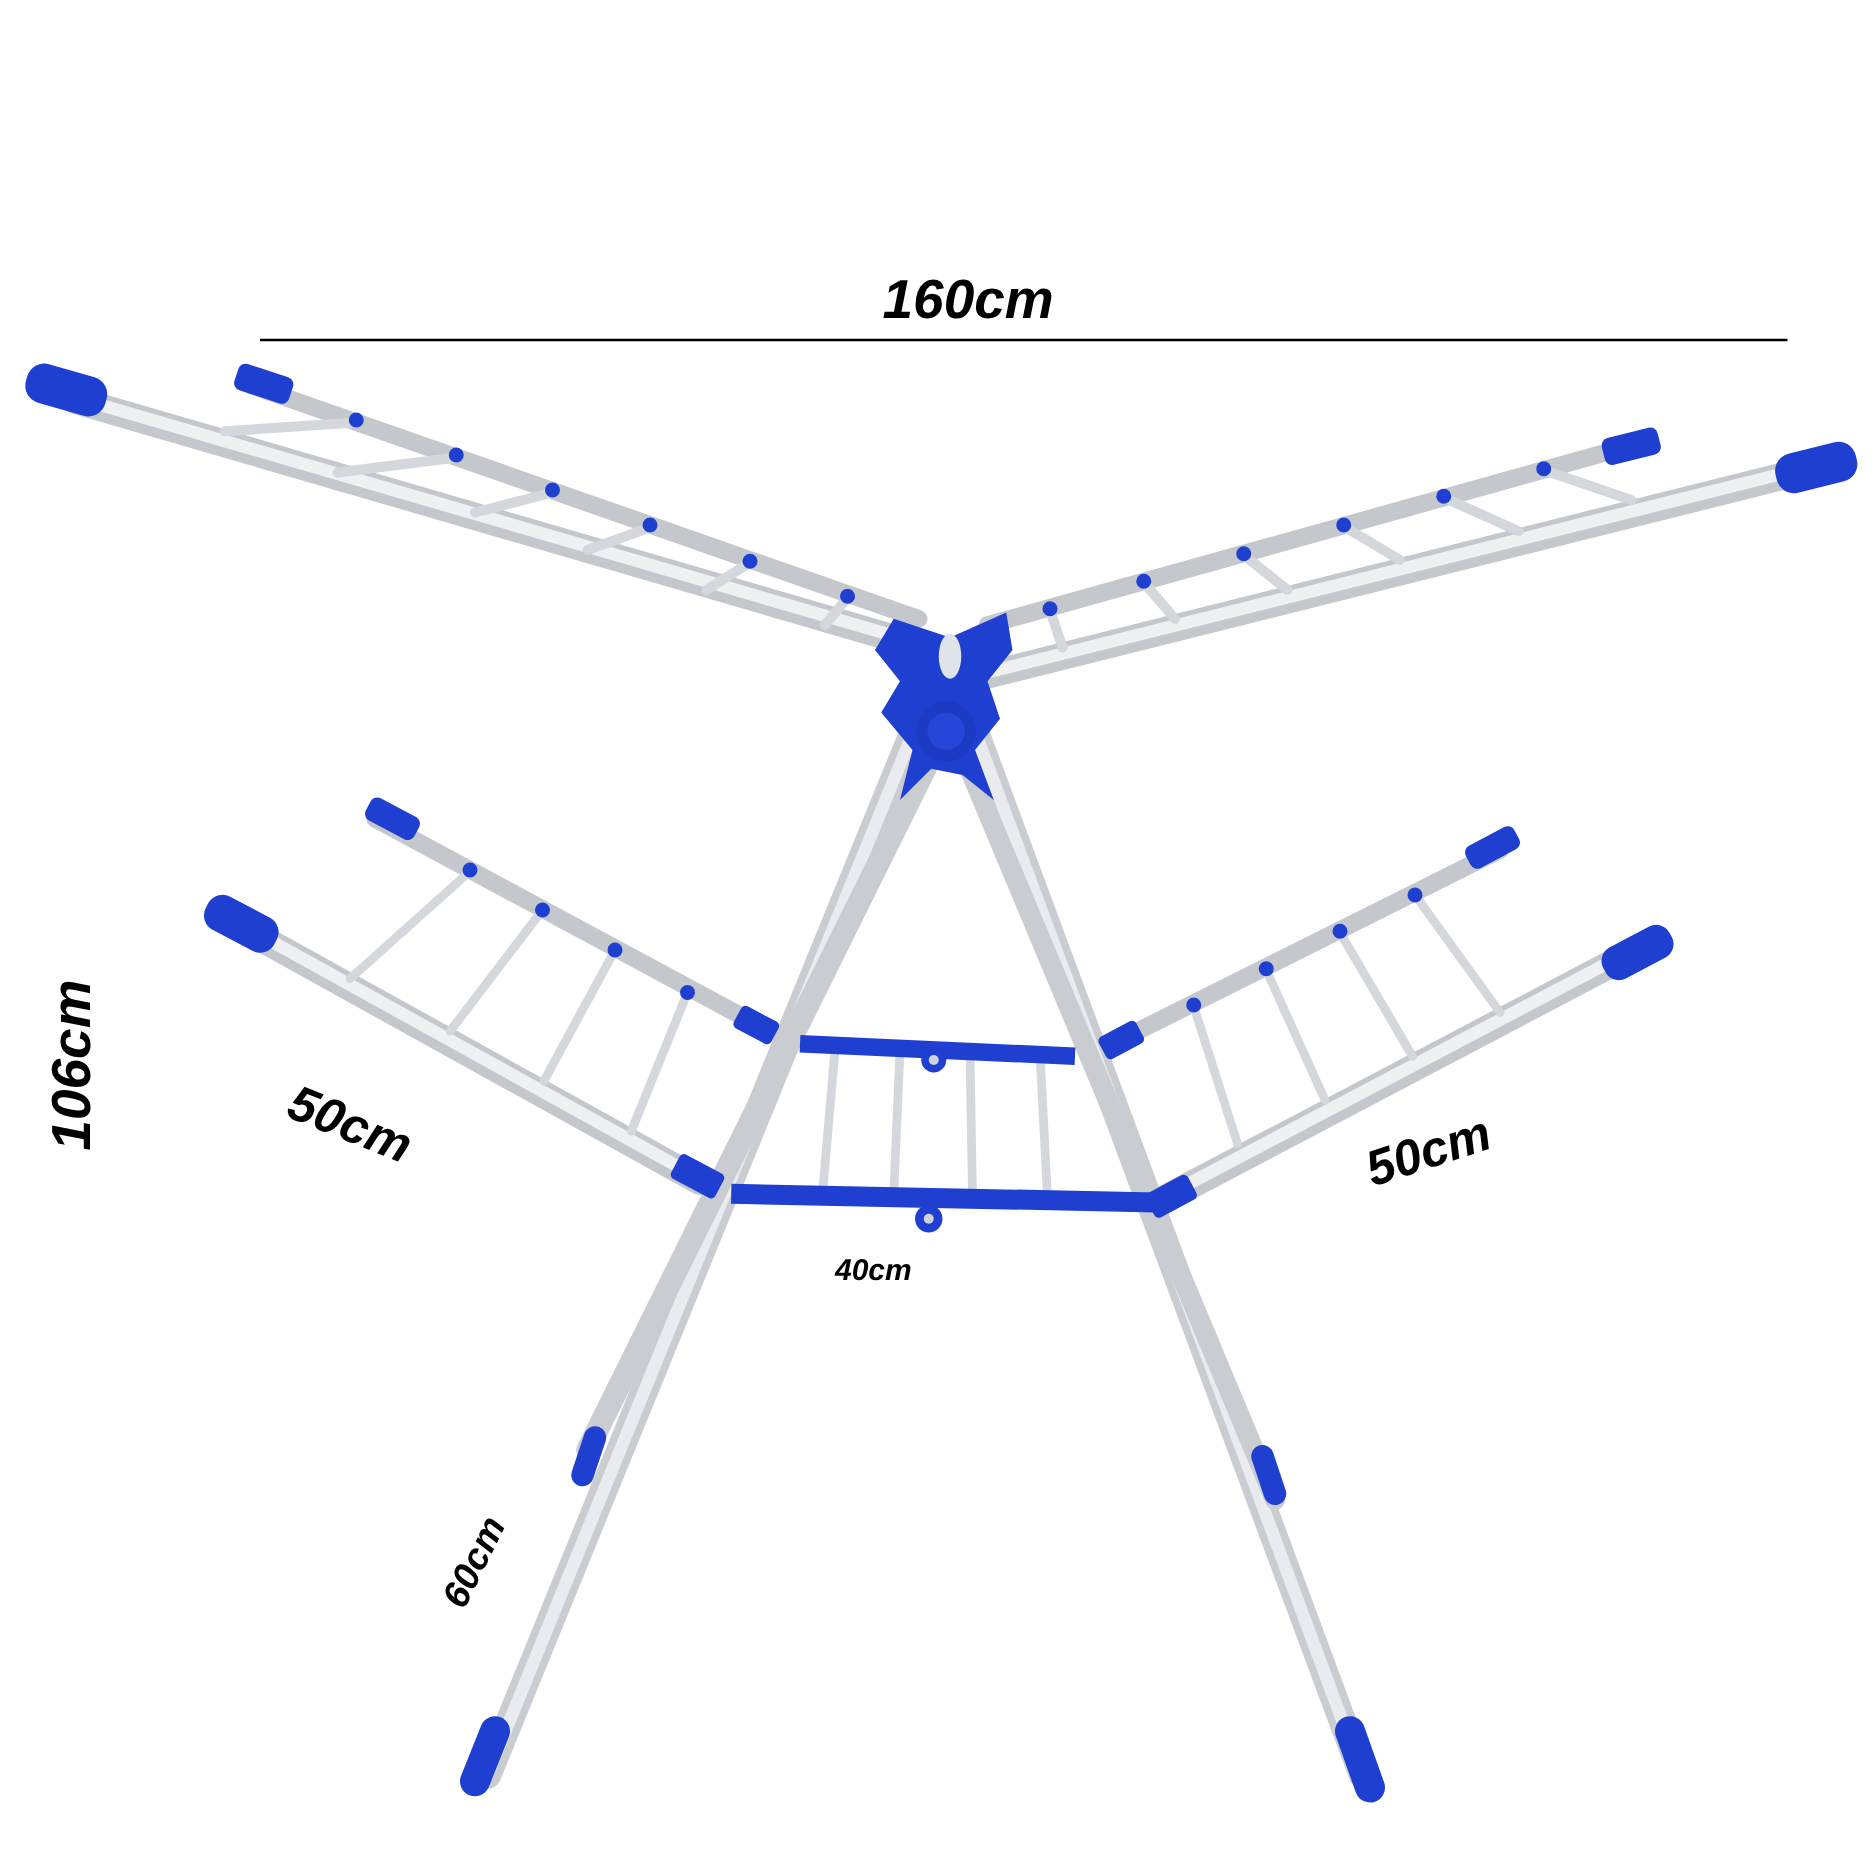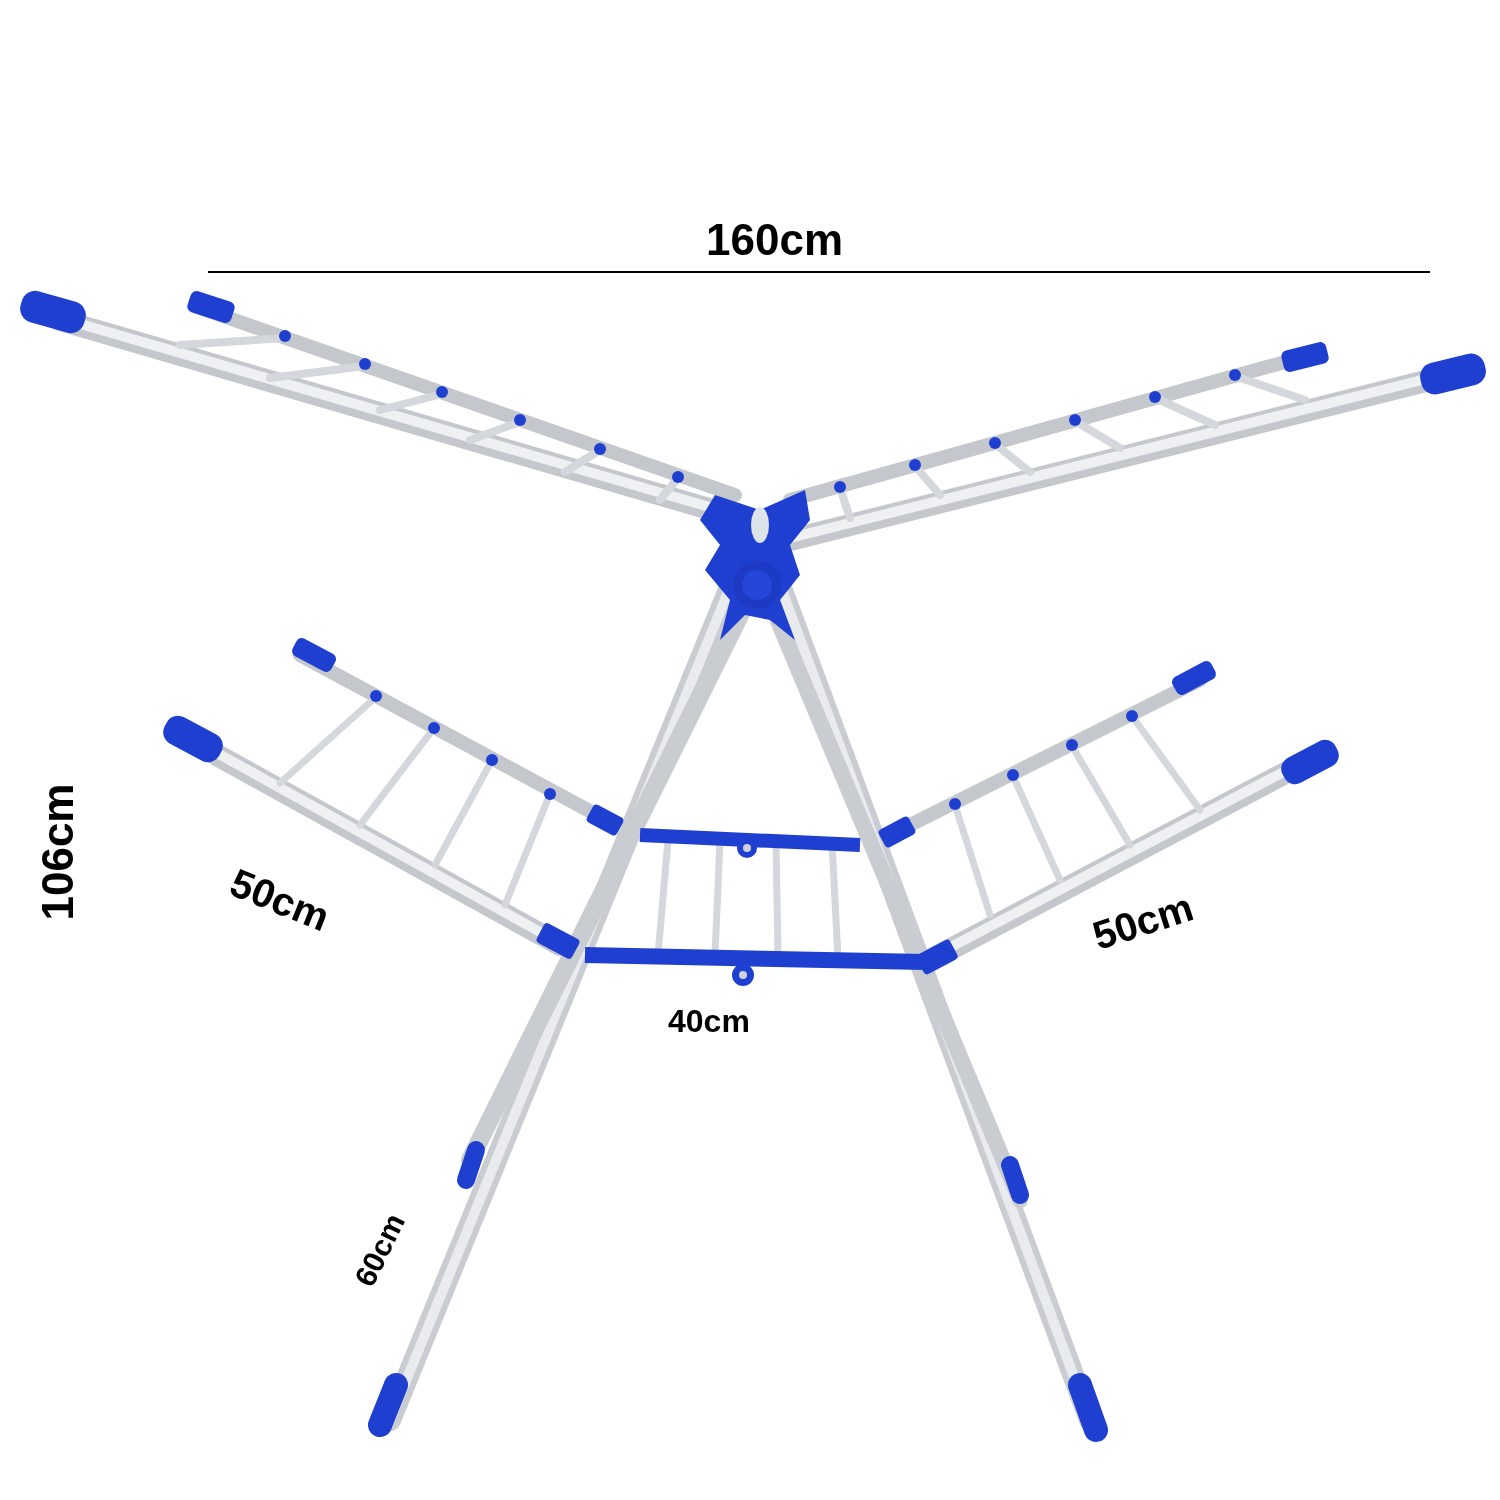--- a/index.html
+++ b/index.html
@@ -1,18 +1,18 @@
 <!DOCTYPE html>
 <html><head>
 <meta charset="utf-8">
 <style>
   html, body { margin: 0; padding: 0; background: #ffffff; }
   body { width: 1500px; height: 1500px; position: relative; overflow: hidden;
          font-family: "Liberation Sans", "DejaVu Sans", sans-serif; }
-  #stage { position: absolute; left: 0; top: 0; width: 1436px; height: 1500px; }
+  #stage { position: absolute; left: 0; top: 0; width: 1436px; height: 1500px; font-style: italic; }
   .dim-label { position: absolute; font-weight: bold; color: #000; white-space: nowrap;
                font-family: "Liberation Sans", "DejaVu Sans", sans-serif; line-height: 1; }
   .dim-line { position: absolute; background: #000; }
 </style>
 </head>
 <body>
 
 <div id="stage">
   <svg width="1500" height="1500" viewBox="0 0 1500 1500">
     <defs>
@@ -156,16 +156,16 @@
   
   <div class="dim-line" style="left:208px; top:271px; width:1222px; height:2px;"></div>
   <div class="dim-label" style="left:706px; top:218px; font-size:44px;">160cm</div>
 
   <div class="dim-label" style="left:-22px; top:830px; font-size:44px; transform:rotate(-90deg); transform-origin:center; width:160px; text-align:center;">106cm</div>
 
   <div class="dim-label" style="left:240px; top:862px; font-size:40px; transform:rotate(22deg); transform-origin:left top;">50cm</div>
 
   <div class="dim-label" style="left:1088px; top:918px; font-size:40px; transform:rotate(-18deg); transform-origin:left top;">50cm</div>
 
-  <div class="dim-label" style="left:668px; top:1005px; font-size:32px;">40cm</div>
+  <div class="dim-label" style="left:668px; top:1005px; font-size:24px;">40cm</div>
 
   <div class="dim-label" style="left:330px; top:1235px; font-size:30px; transform:rotate(-64deg); transform-origin:center; width:100px; text-align:center;">60cm</div>
 </div>
 
 </body></html>

